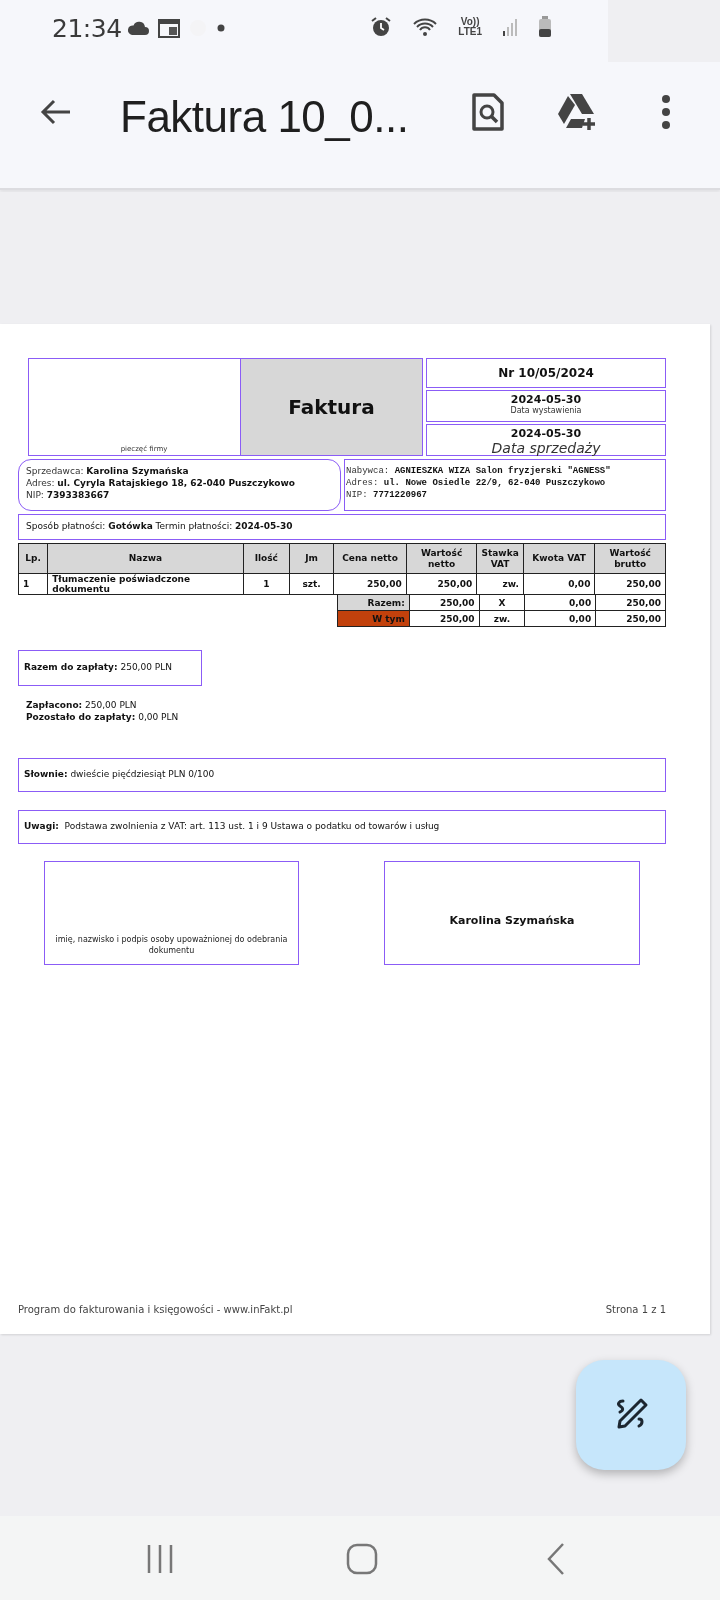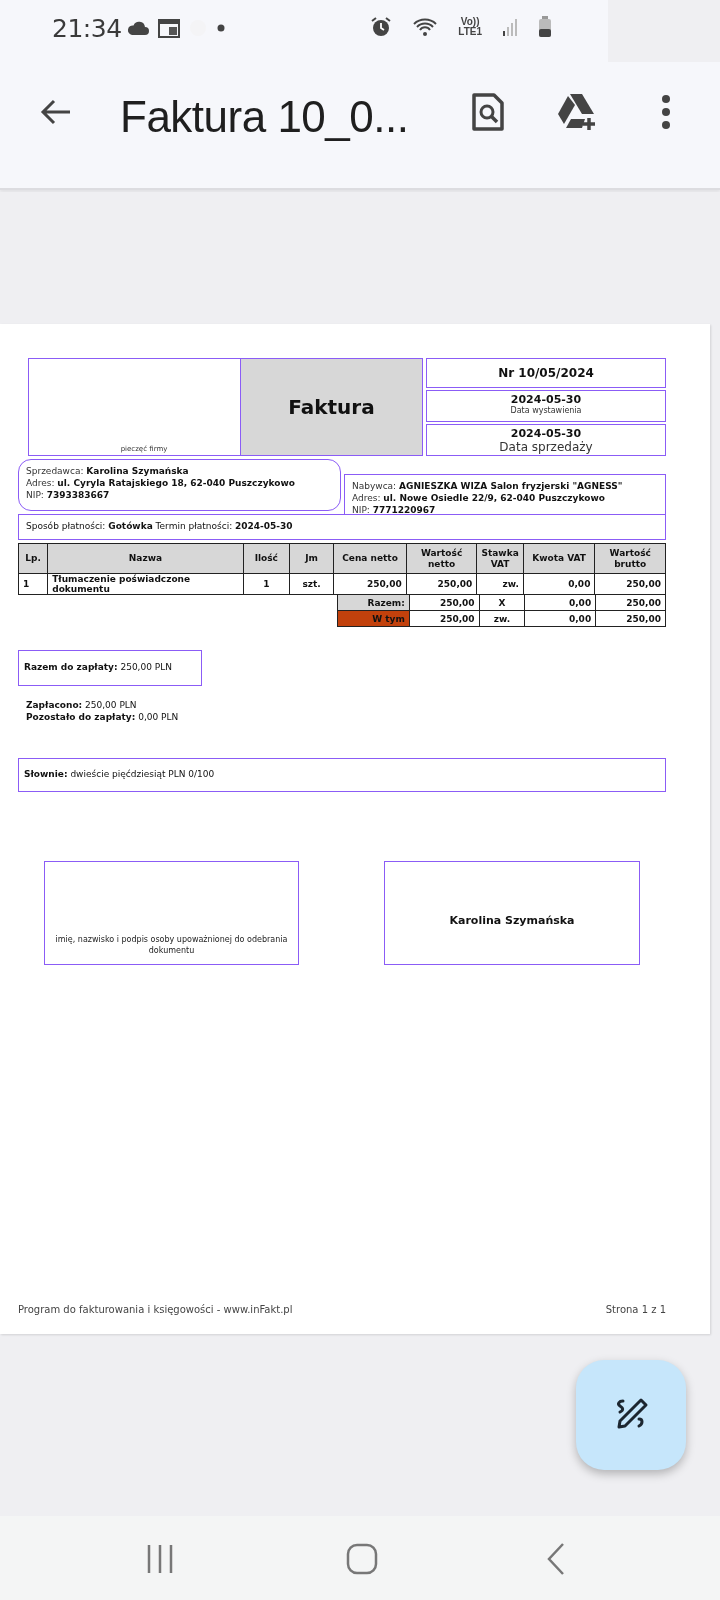--- a/index.html
+++ b/index.html
@@ -121,29 +121,29 @@
     </div>
     <div class="box" style="left:426px;top:34px;width:240px;height:30px;display:flex;align-items:center;justify-content:center;">
       <span class="b" style="font-size:12px;">Nr 10/05/2024</span>
     </div>
     <div class="box center" style="left:426px;top:66px;width:240px;height:32px;padding-top:2px;">
       <div class="b" style="font-size:11px;">2024-05-30</div>
       <div class="tiny" style="font-size:8px;">Data wystawienia</div>
     </div>
     <div class="box center" style="left:426px;top:100px;width:240px;height:32px;padding-top:2px;">
       <div class="b" style="font-size:11px;">2024-05-30</div>
-      <div class="tiny" style="font-size:12px;">Data sprzedaży</div>
+      <div class="tiny" style="font-size:14px;font-style:italic;">Data sprzedaży</div>
     </div>
 
     <div class="box sm" style="left:18px;top:135px;width:323px;height:52px;padding:5px 7px;line-height:12px;border-radius:13px;">
       <div><span style="color:#333;">Sprzedawca:</span> <span class="b">Karolina Szymańska</span></div>
       <div><span style="color:#333;">Adres:</span> <span class="b">ul. Cyryla Ratajskiego 18, 62-040 Puszczykowo</span></div>
       <div><span style="color:#333;">NIP:</span> <span class="b">7393383667</span></div>
     </div>
-    <div class="box sm" style="left:344px;top:150px;width:322px;height:52px;padding:5px 7px;line-height:12px;">
+    <div class="box sm" style="left:344px;top:135px;width:322px;height:52px;padding:5px 1px;line-height:12px;font-family:Liberation Mono, monospace;">
       <div><span style="color:#333;">Nabywca:</span> <span class="b">AGNIESZKA WIZA Salon fryzjerski "AGNESS"</span></div>
       <div><span style="color:#333;">Adres:</span> <span class="b">ul. Nowe Osiedle 22/9, 62-040 Puszczykowo</span></div>
       <div><span style="color:#333;">NIP:</span> <span class="b">7771220967</span></div>
     </div>
 
     <div class="box sm" style="left:18px;top:190px;width:648px;height:26px;padding:6px 7px;">
       <span>Sposób płatności:</span>
       <span class="b">Gotówka</span>
       <span>Termin płatności:</span>
       <span class="b">2024-05-30</span>
@@ -222,20 +222,24 @@
     <div class="sm" style="position:absolute;left:26px;top:375px;line-height:12px;">
       <div><span class="b">Zapłacono:</span> <span>250,00 PLN</span></div>
       <div><span class="b">Pozostało do zapłaty:</span> <span>0,00 PLN</span></div>
     </div>
 
     <div class="box sm" style="left:18px;top:434px;width:648px;height:34px;padding:10px 5px;">
       <span class="b">Słownie:</span>
       <span>dwieście pięćdziesiąt PLN 0/100</span>
     </div>
 
+    <div class="box sm" style="left:18px;top:486px;width:648px;height:34px;padding:10px 5px;">
+      <span class="b">Uwagi:</span>&nbsp;
+      <span>Podstawa zwolnienia z VAT: art. 113 ust. 1 i 9 Ustawa o podatku od towarów i usług</span>
+    </div>
 
     <div class="box" style="left:44px;top:537px;width:255px;height:104px;">
       <div class="center" style="position:absolute;bottom:8px;left:8px;right:8px;font-size:8px;line-height:11px;color:#222;">imię, nazwisko i podpis osoby upoważnionej do odebrania dokumentu</div>
     </div>
     <div class="box" style="left:384px;top:537px;width:256px;height:104px;">
       <div class="center b" style="position:absolute;top:52px;width:100%;font-size:11px;">Karolina Szymańska</div>
     </div>
 
     <div style="position:absolute;left:18px;top:980px;font-size:10px;color:#444;">Program do fakturowania i księgowości - www.inFakt.pl</div>
     <div style="position:absolute;right:44px;top:980px;font-size:10px;color:#444;">Strona 1 z 1</div>

